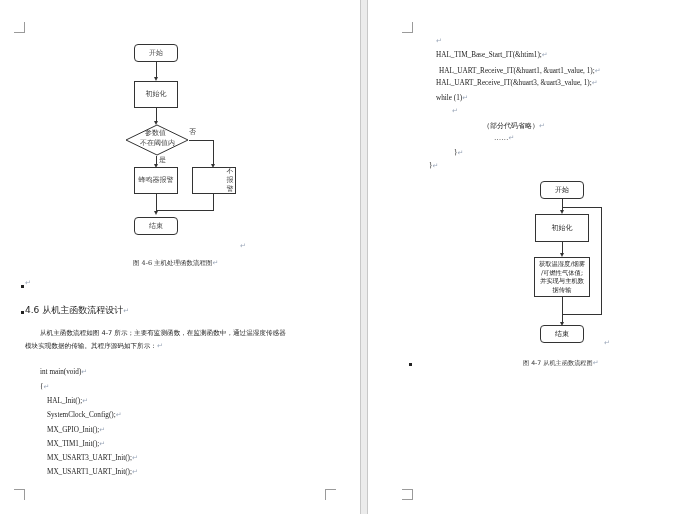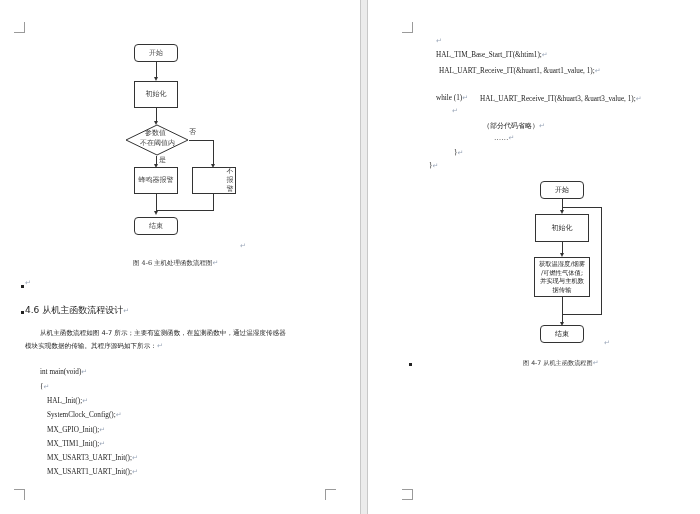--- a/index.html
+++ b/index.html
@@ -131,21 +131,21 @@
 <div class="page right">
   <div class="crop tl" style="left:34px; top:22px;"></div>
   <div class="crop tr" style="left:34px; top:489px; border-left-width:0; border-right-width:0;"></div>
   <div class="crop bl" style="left:34px; top:489px;"></div>
 
   <div class="mark abs" style="left:68px; top:37px;">↵</div>
 
   <div>
     <div class="code" style="left:68px; top:51px;"><span>HAL_TIM_Base_Start_IT(&amp;htim1);</span><span class="mark">↵</span></div>
     <div class="code" style="left:71px; top:55px;margin-top:12px;"><span>HAL_UART_Receive_IT(&amp;huart1, &amp;uart1_value, 1);</span><span class="mark">↵</span></div>
-    <div class="code" style="left:68px; top:95px;margin-left:44px;"><span>HAL_UART_Receive_IT(&amp;huart3, &amp;uart3_value, 1);</span><span class="mark">↵</span></div>
+    <div class="code" style="left:68px; top:79px;"><span>HAL_UART_Receive_IT(&amp;huart3, &amp;uart3_value, 1);</span><span class="mark">↵</span></div>
     <div class="code" style="left:68px; top:94px;"><span>while (1)</span><span class="mark">↵</span></div>
     <div class="mark abs" style="left:84px; top:107px;">↵</div>
     <div class="code sans7" style="left:115px; top:121px;"><span>（部分代码省略）</span><span class="mark">↵</span></div>
     <div class="code" style="left:126px; top:134px;"><span>……</span><span class="mark">↵</span></div>
     <div class="code" style="left:86px; top:149px;"><span>}</span><span class="mark">↵</span></div>
     <div class="code" style="left:61px; top:162px;"><span>}</span><span class="mark">↵</span></div>
   </div>
 
   <div style="font-family:'DejaVu Sans', sans-serif;">
     <div class="fc-box fc-term" style="left:172px; top:181px; width:44px; height:18px; font-family:'DejaVu Sans',sans-serif; color:#222;">

